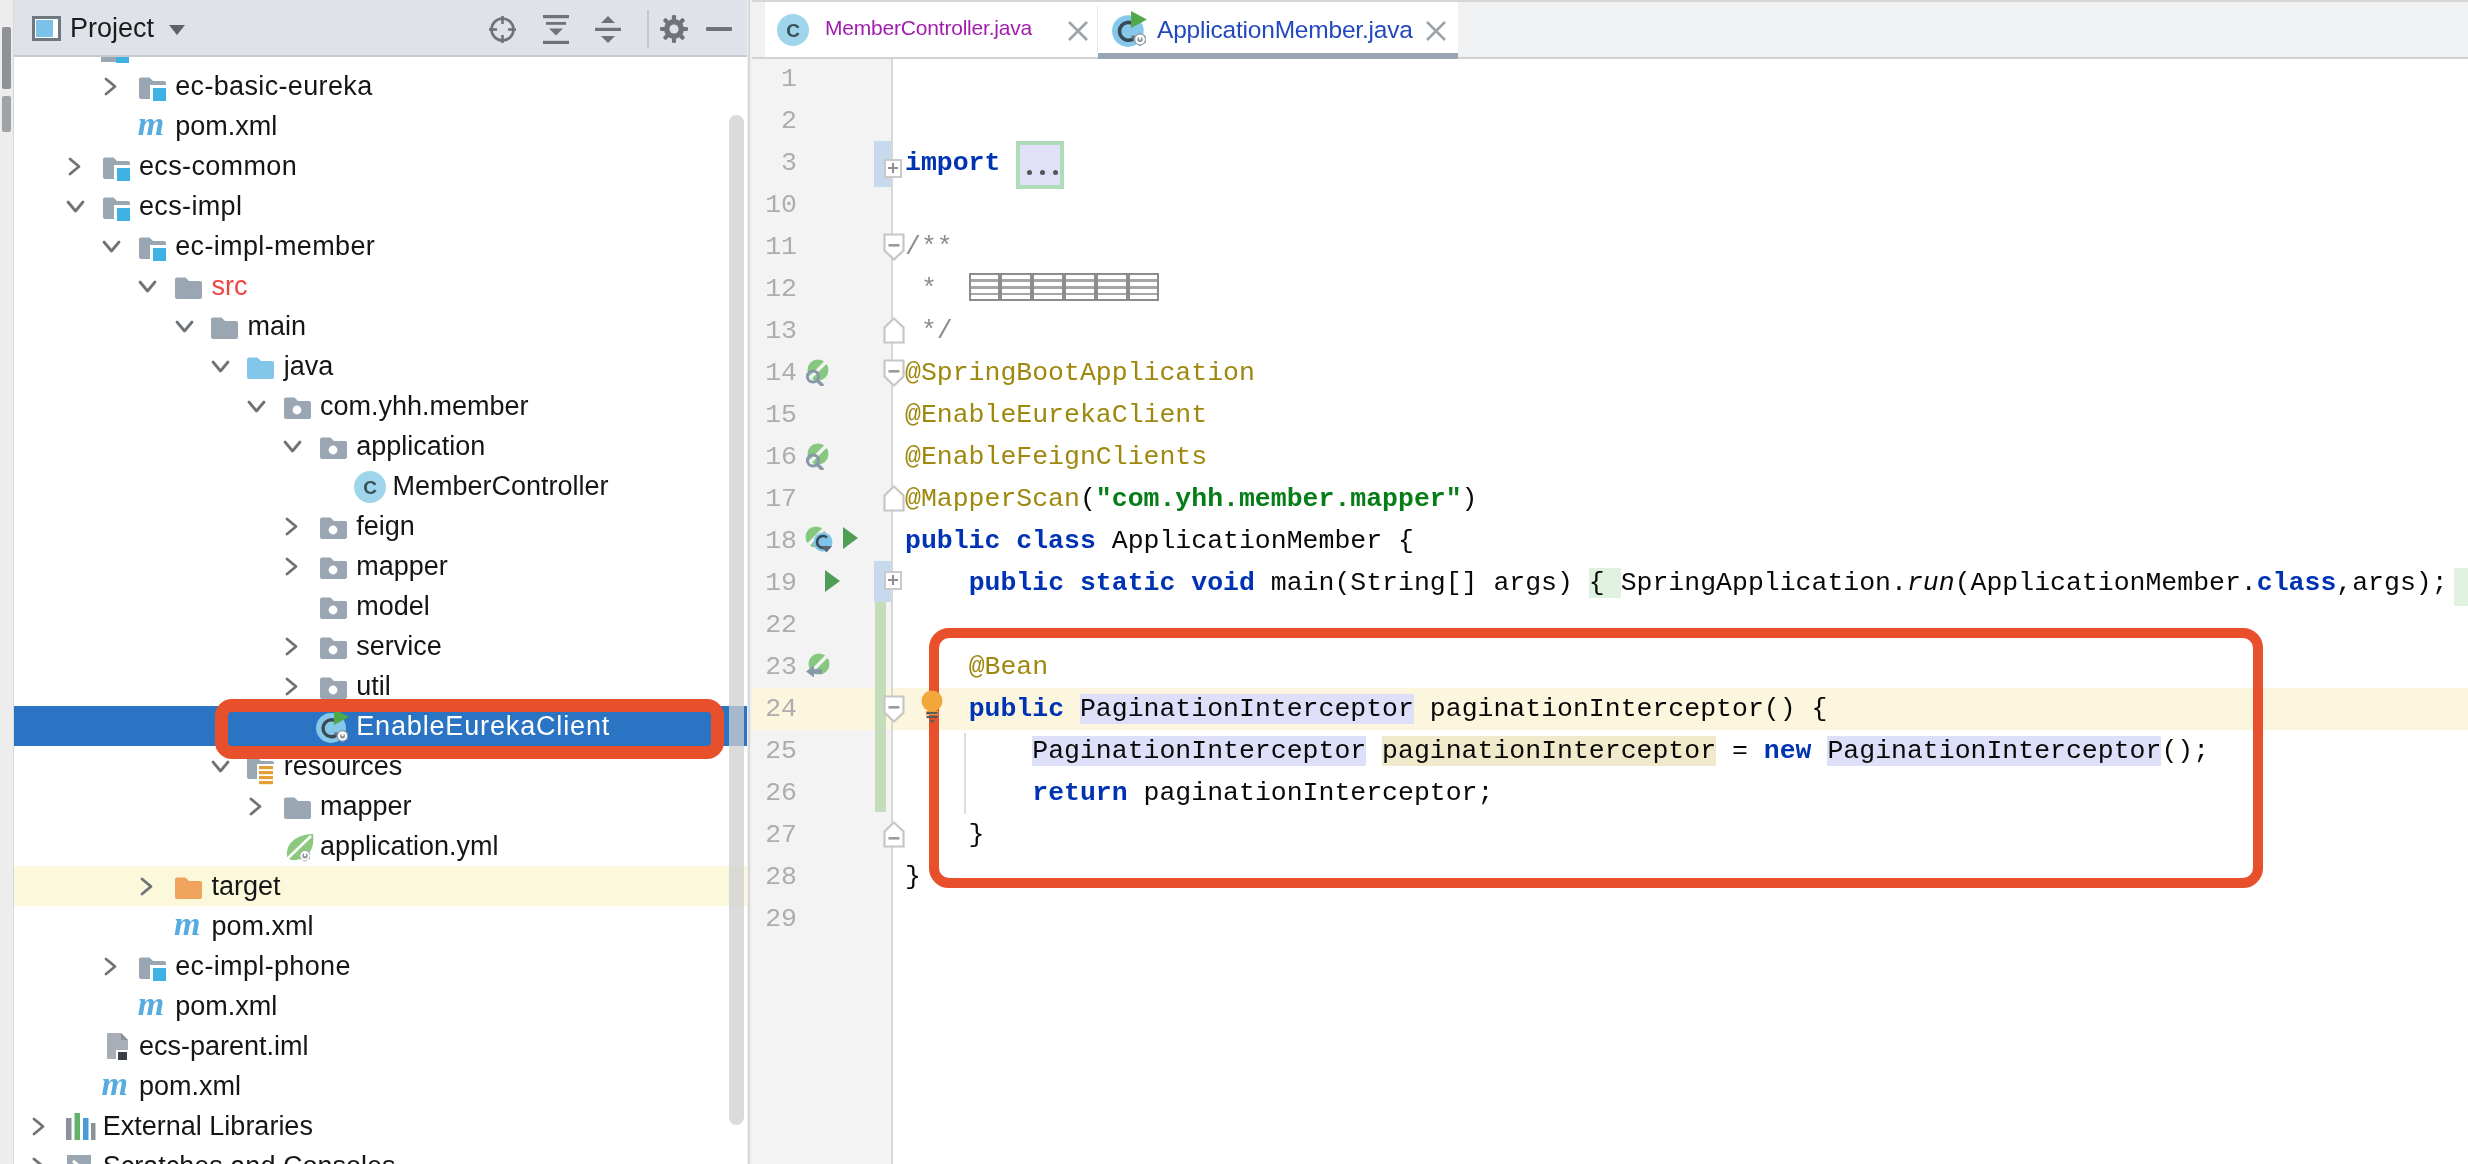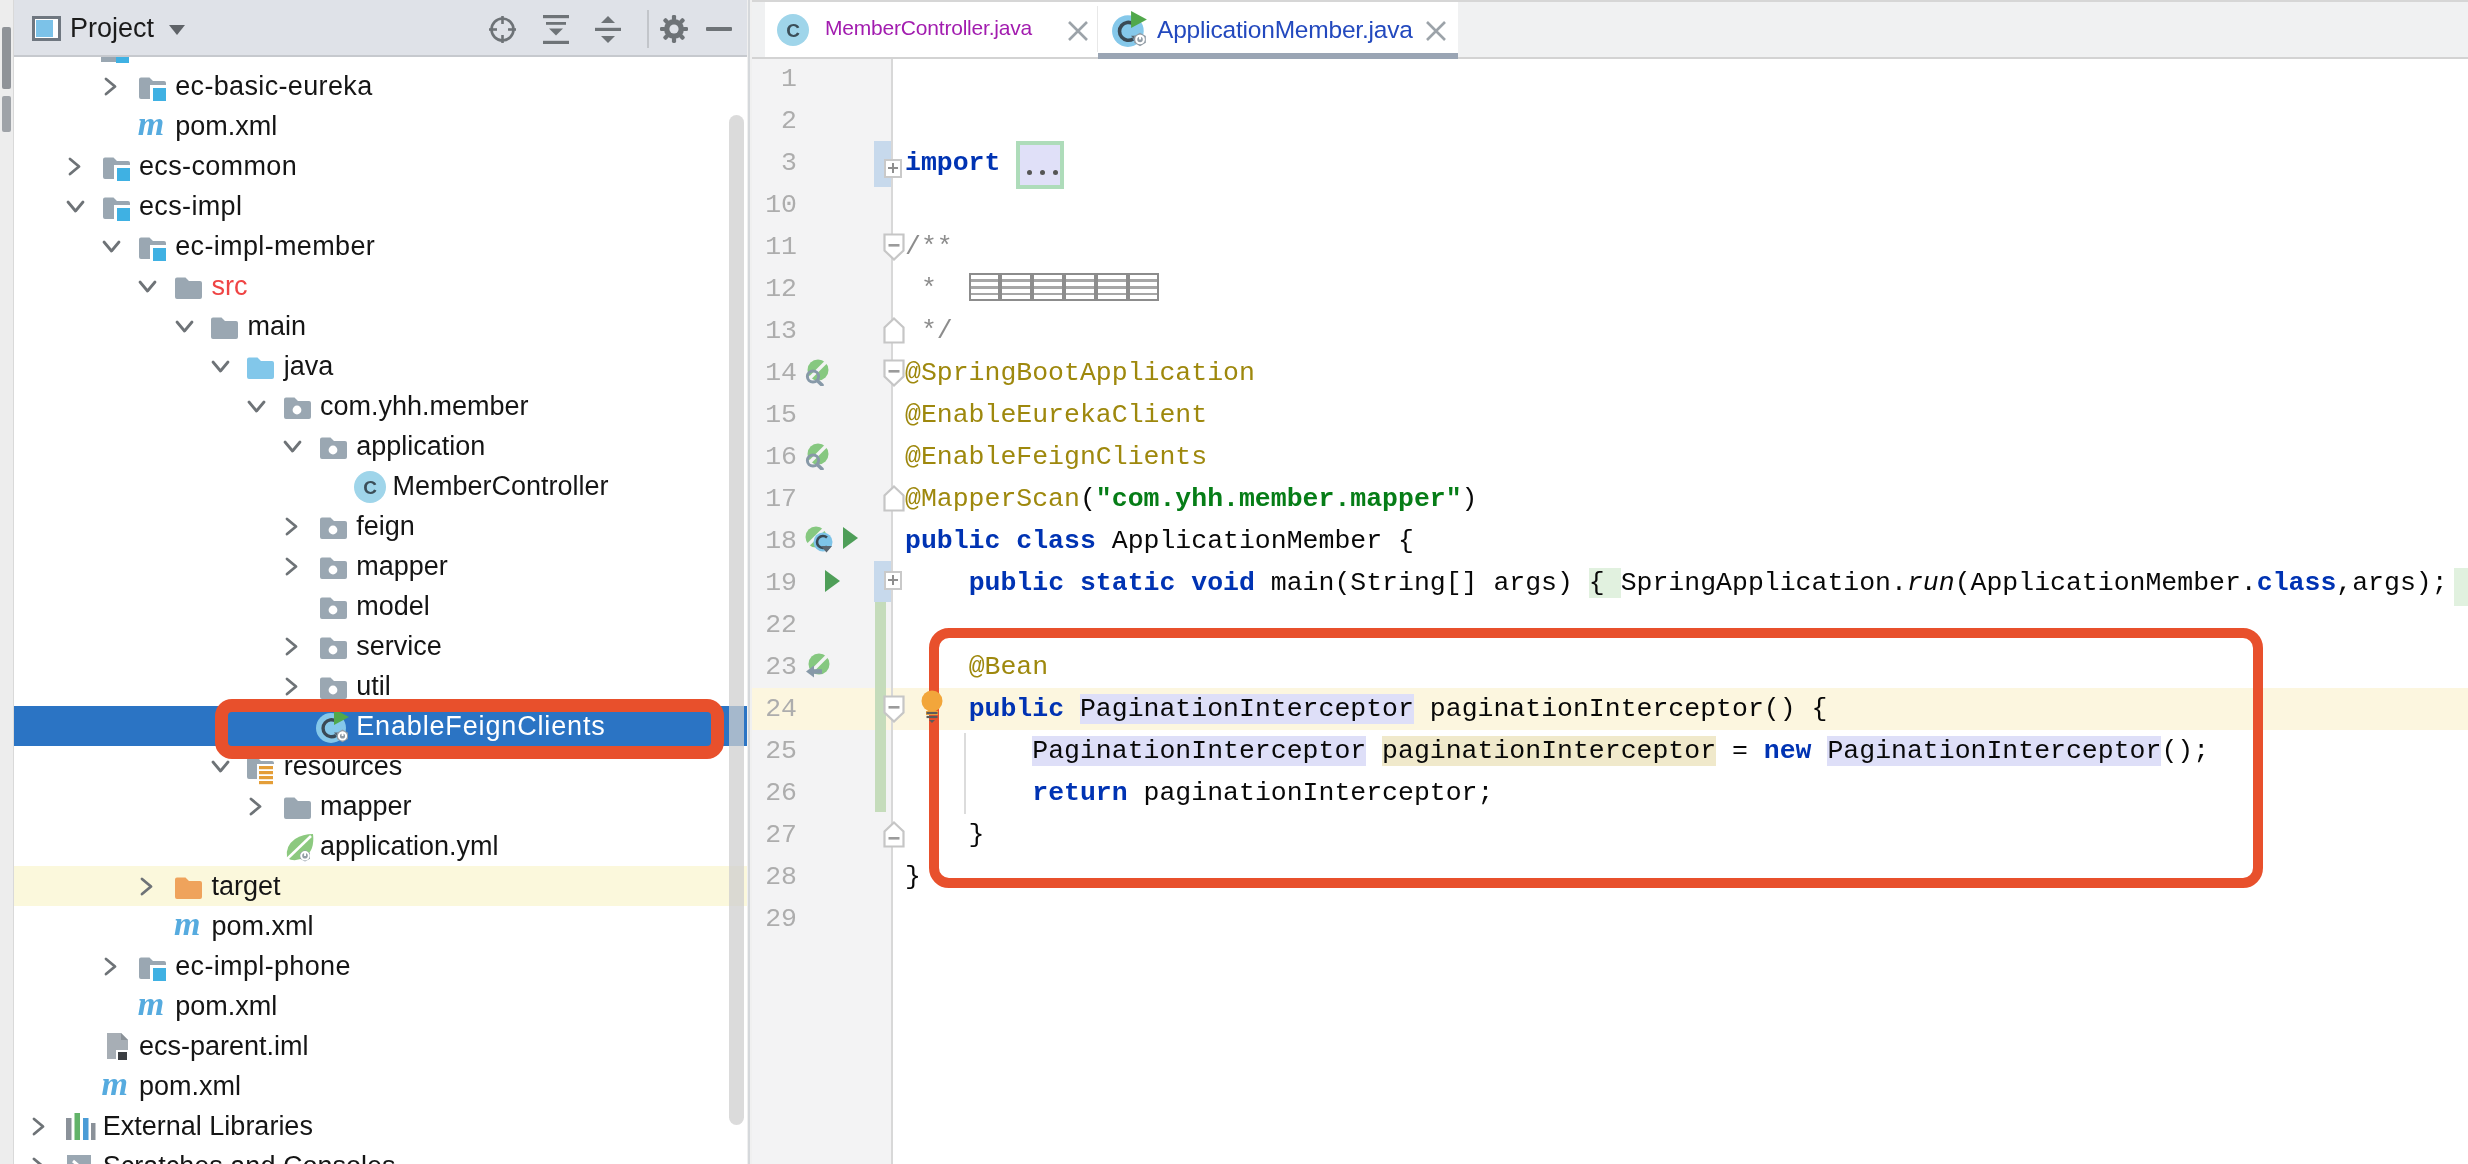--- a/index.html
+++ b/index.html
@@ -189,21 +189,21 @@
 <div class="abs tree" style="left:356.20000000000005px;top:671px;color:#151515">util</div>
 <svg class="abs" style="left:314.70000000000005px;top:709px" width="36" height="36" viewBox="0 0 36 36">
       <circle cx="16" cy="19" r="15" fill="#85C8EA"></circle>
       <path d="M21,12 A8.5,8.5 0 1 0 21,26.5" fill="none" stroke="#3A4A55" stroke-width="3.4"></path>
       <polygon points="19,23.5 27,23.5 23,28.5" fill="#5A6670"></polygon>
       <polygon points="19,0 34,8 19,16" fill="#51A84B"></polygon>
       <path d="M27.5,20.5 l5.5,3.2 v6.4 l-5.5,3.2 l-5.5,-3.2 v-6.4 z" fill="#919CA5"></path>
       <circle cx="27.5" cy="27" r="3.6" fill="none" stroke="#fff" stroke-width="2"></circle>
       <rect x="26.6" y="22.6" width="1.9" height="4.4" fill="#fff"></rect>
     </svg>
-<div class="abs tree" style="left:356.20000000000005px;top:711px;color:#fff;letter-spacing:0.85px">EnableFeignClients</div>
+<div class="abs tree" style="left:356.20000000000005px;top:711px;color:#fff;letter-spacing:0.85px">EnableEurekaClient</div>
 <svg class="abs" style="left:210.8px;top:757px" width="19" height="19" viewBox="0 0 19 19">
       <polyline points="2,5 9.5,14 17,5" fill="none" stroke="#6E7377" stroke-width="2.8" stroke-linecap="round" stroke-linejoin="round"></polyline>
     </svg>
 <svg class="abs" style="left:246.3px;top:753px" width="28" height="33" viewBox="0 0 28 33">
       <path d="M1,6.5 q0,-2 2,-2 h8.5 l3.5,3.5 h11 q2,0 2,2 v14 q0,2 -2,2 h-23 q-2,0 -2,-2 z" fill="#9AA7B2"></path>
       <rect x="11" y="11" width="17" height="21" fill="#fff"></rect>
       <rect x="13" y="13" width="14" height="3.2" fill="#E49E38"></rect>
       <rect x="13" y="18" width="14" height="3.2" fill="#E49E38"></rect>
       <rect x="13" y="23" width="14" height="3.2" fill="#E49E38"></rect>
       <rect x="13" y="28" width="14" height="3.2" fill="#E49E38"></rect>

